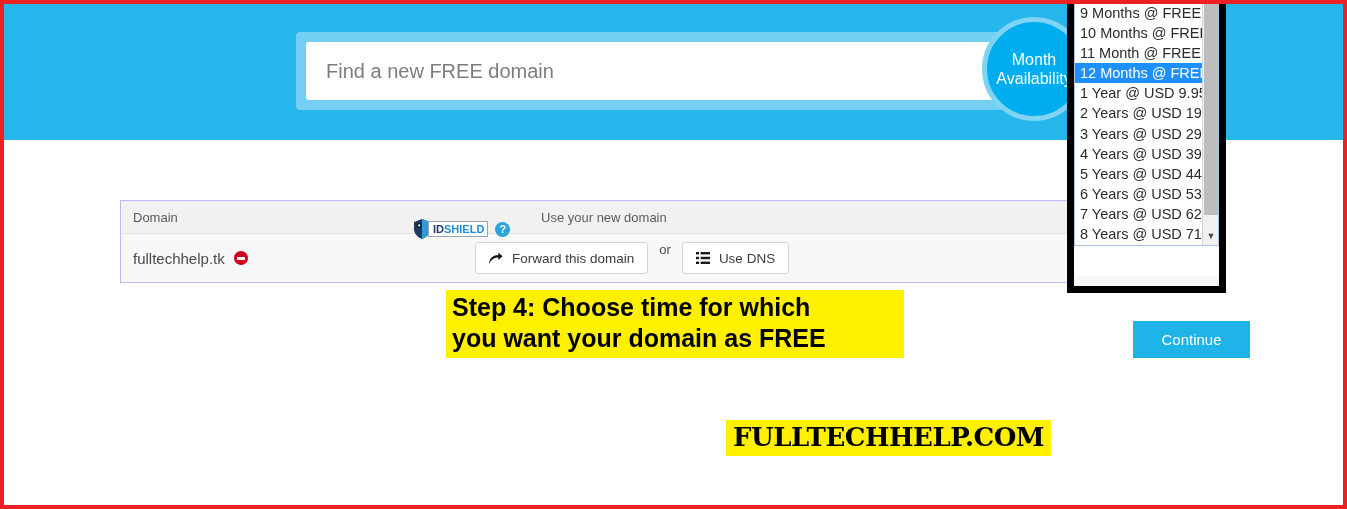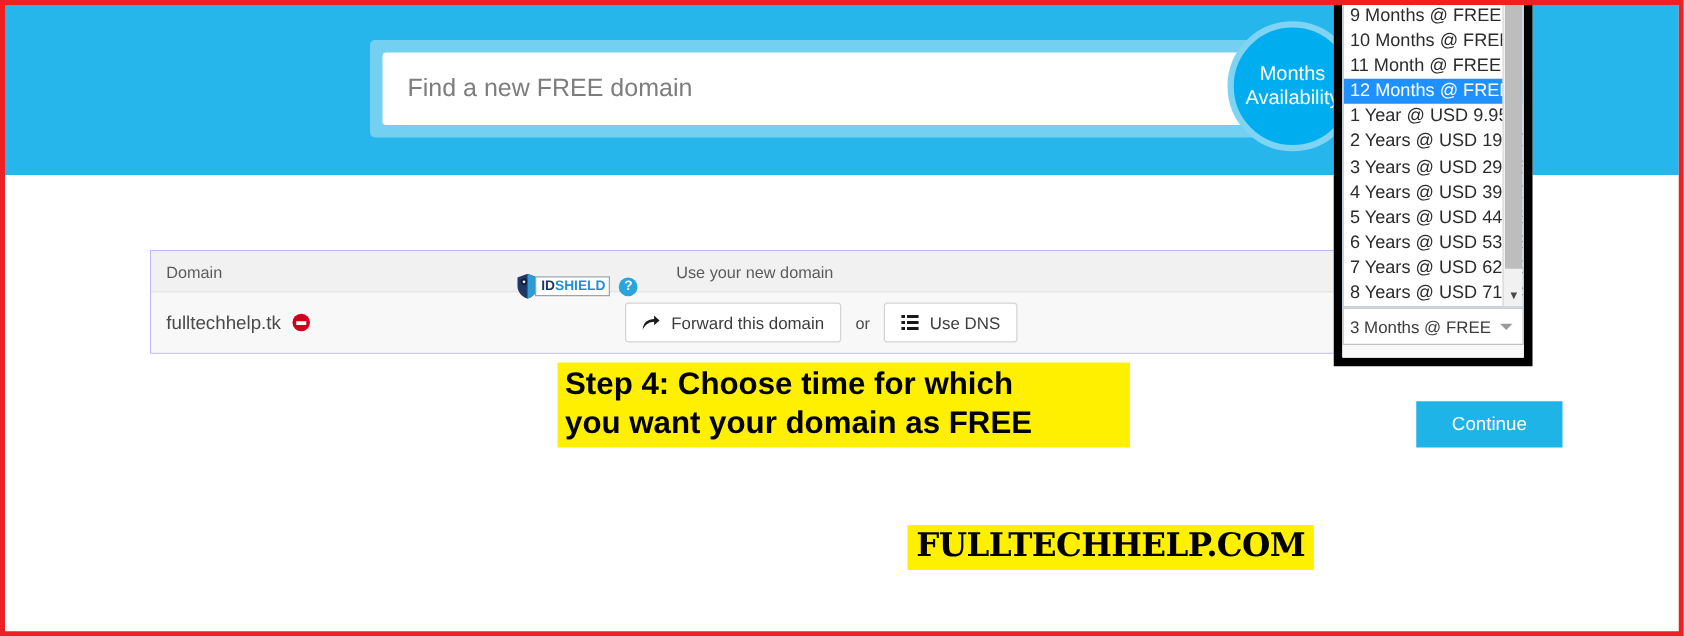--- a/index.html
+++ b/index.html
@@ -148,23 +148,23 @@
   }
   .remove-icon::after {
     content: "";
     position: absolute;
     left: 3px; top: 6px;
     width: 8px; height: 2.5px;
     background: #ffffff;
   }
   .row-actions {
     display: flex;
-    align-items: center;
+    align-items: flex-start;
     gap: 11px;
-    margin-left: 107px;
+    margin-left: 82px;
   }
   .btn-outline {
     display: flex;
     align-items: center;
     gap: 9px;
     height: 32px;
     padding: 0 13px;
     background: #ffffff;
     border: 1px solid #d4d4d4;
     border-radius: 3px;
@@ -305,21 +305,21 @@
 
 <div id="page">
 
   <div class="hero">
 
     <div class="search-wrap">
       <input class="search-input" type="text" placeholder="Find a new FREE domain" style="">
     </div>
 
     <div class="check-avail">
-      <span>Months</span>
+      <span>Month</span>
       <span>Availability</span>
     </div>
 
   </div>
 
   <div class="domain-table">
 
     <div class="tbl-head">
       <div class="th-domain">Domain</div>
 
@@ -398,23 +398,19 @@
         <div class="dd-item">8 Years @ USD 71.64</div>
 
         <div class="dd-scrollbar">
           <div class="dd-thumb"></div>
           <div class="dd-arrow">▼</div>
         </div>
       </div>
 
       <div class="dd-footer-strip"></div>
 
-      <div class="dd-closed">
-        <span>3 Months @ FREE</span>
-        <span class="dd-caret"></span>
-      </div>
 
     </div>
   </div>
 
   <div class="red-frame"></div>
 
 </div>
 
 </body></html>

